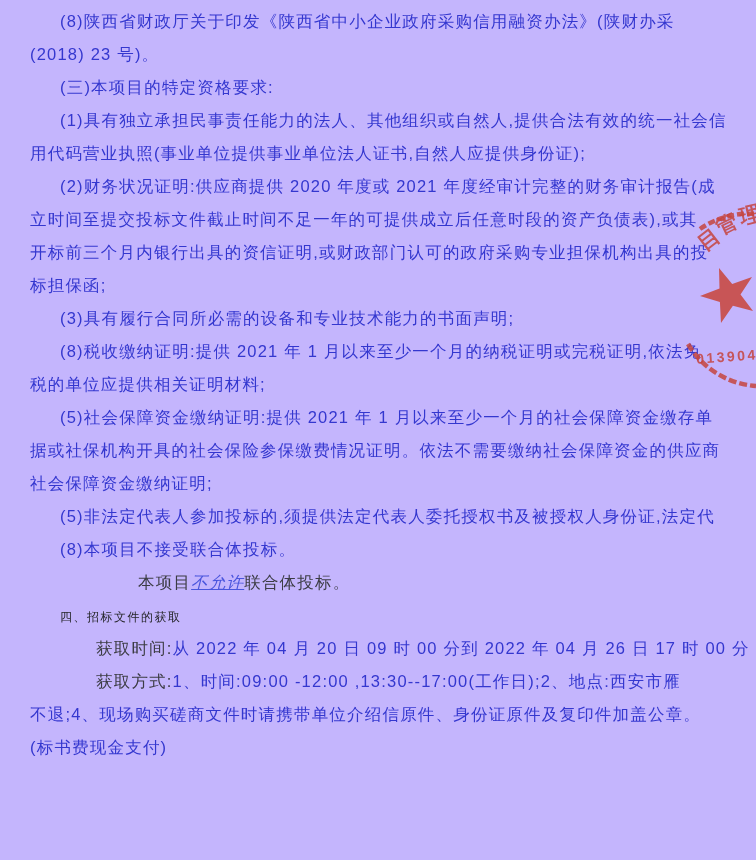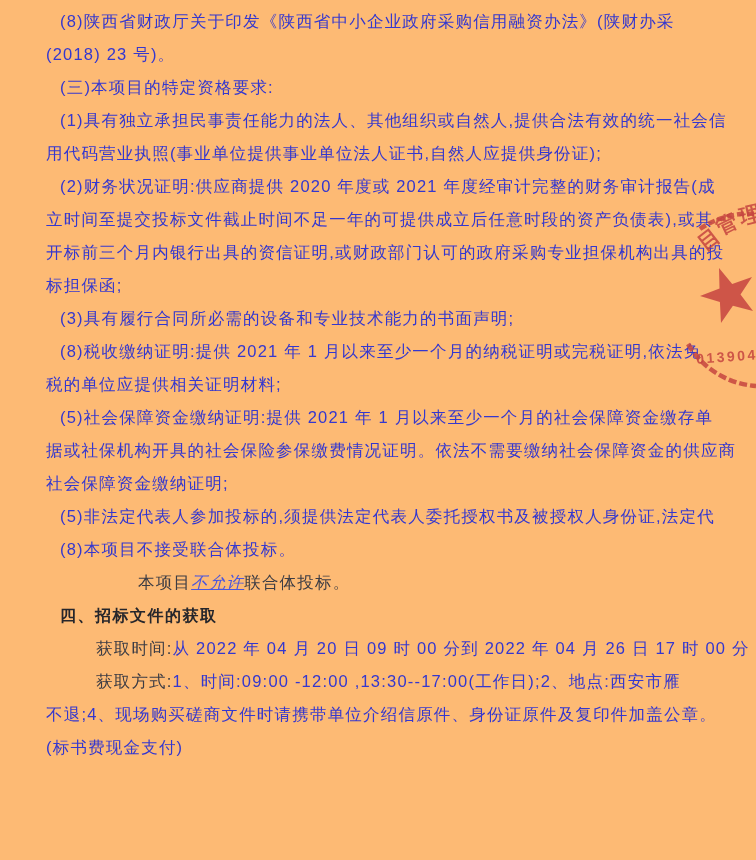--- a/index.html
+++ b/index.html
@@ -1,42 +1,42 @@
 <!DOCTYPE html>
 <html><head>
 <meta charset="utf-8">
 <style>
   html,body{margin:0;padding:0;background:#ffffff;}
   .page{
     position:relative;
     width:756px;height:860px;
-    background:#fdba74;
+    background:#c4b5fd;
     overflow:hidden;
     font-family:"Liberation Sans", sans-serif;
   }
   .doc{
     position:absolute;
     left:30px;top:5px;right:28px;
   }
   .line{
     display:block;
     height:33px;
     line-height:33px;
     font-size:16.5px;
     letter-spacing:1.2px;
     white-space:nowrap;
   }
-  .ind0{padding-left:0;margin-left:16px;}
+  .ind0{padding-left:0;}
   .ind2{padding-left:30px;}
   .ind4{padding-left:66px;}
   .ind7{padding-left:108px;}
   .run-blue{color:#3437cf;}
   .run-dark{color:#3c3c44;}
   .run-blue-italic{color:#4a55dd;font-style:italic;text-decoration:underline;}
-  .run-heading{color:#26262b;font-weight:bold;font-size:16px;letter-spacing:1.5px;}
+  .run-heading{color:#26262b;font-weight:normal;font-size:12px;letter-spacing:1.5px;}
   .seal{
     position:absolute;
     left:630px;top:185px;
     width:126px;height:215px;
     pointer-events:none;
   }
 </style>
 </head>
 <body>
 

